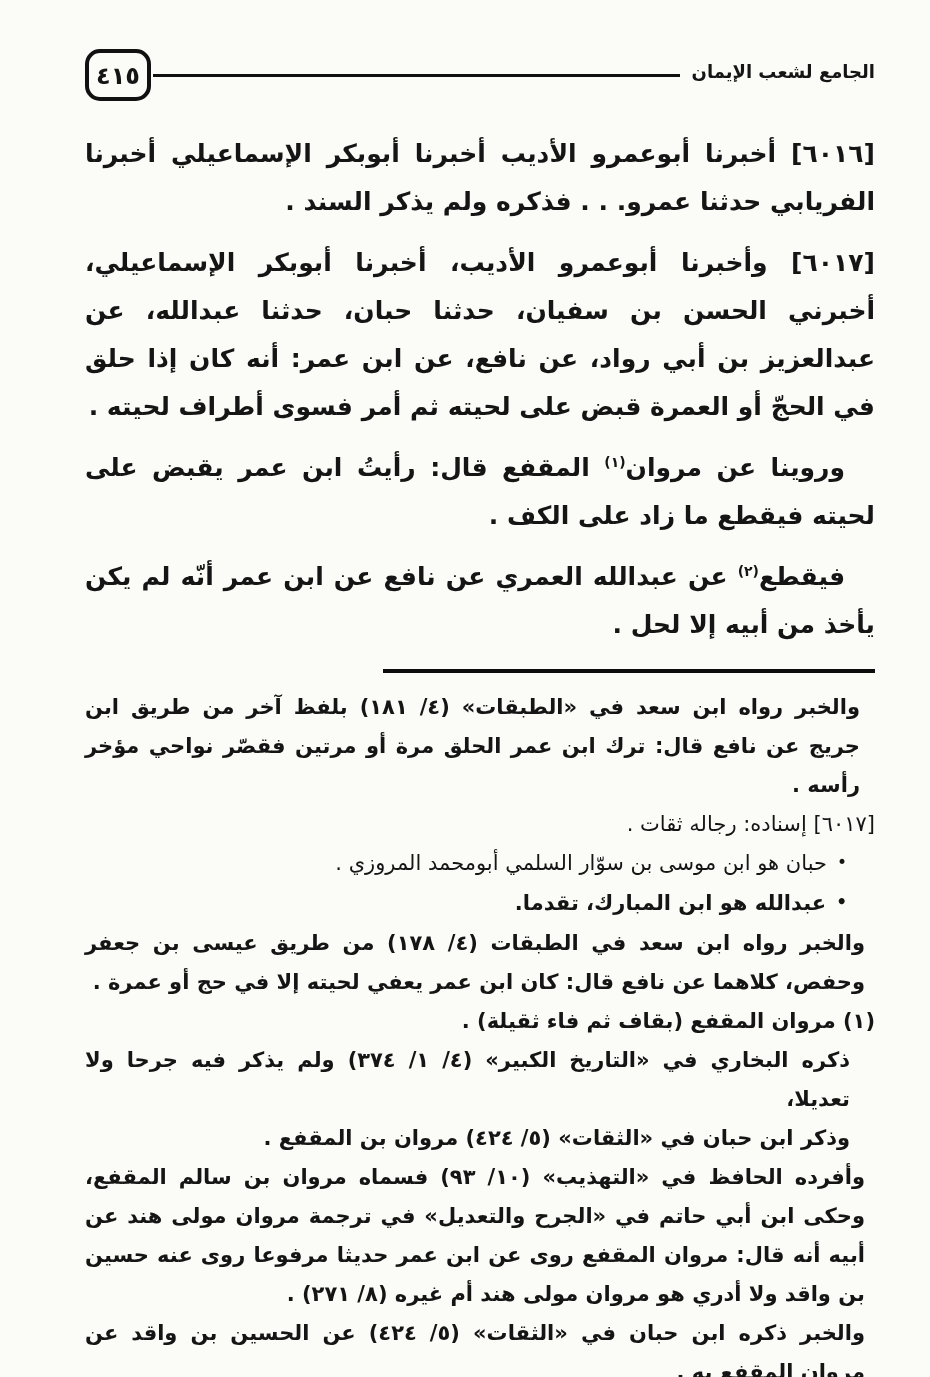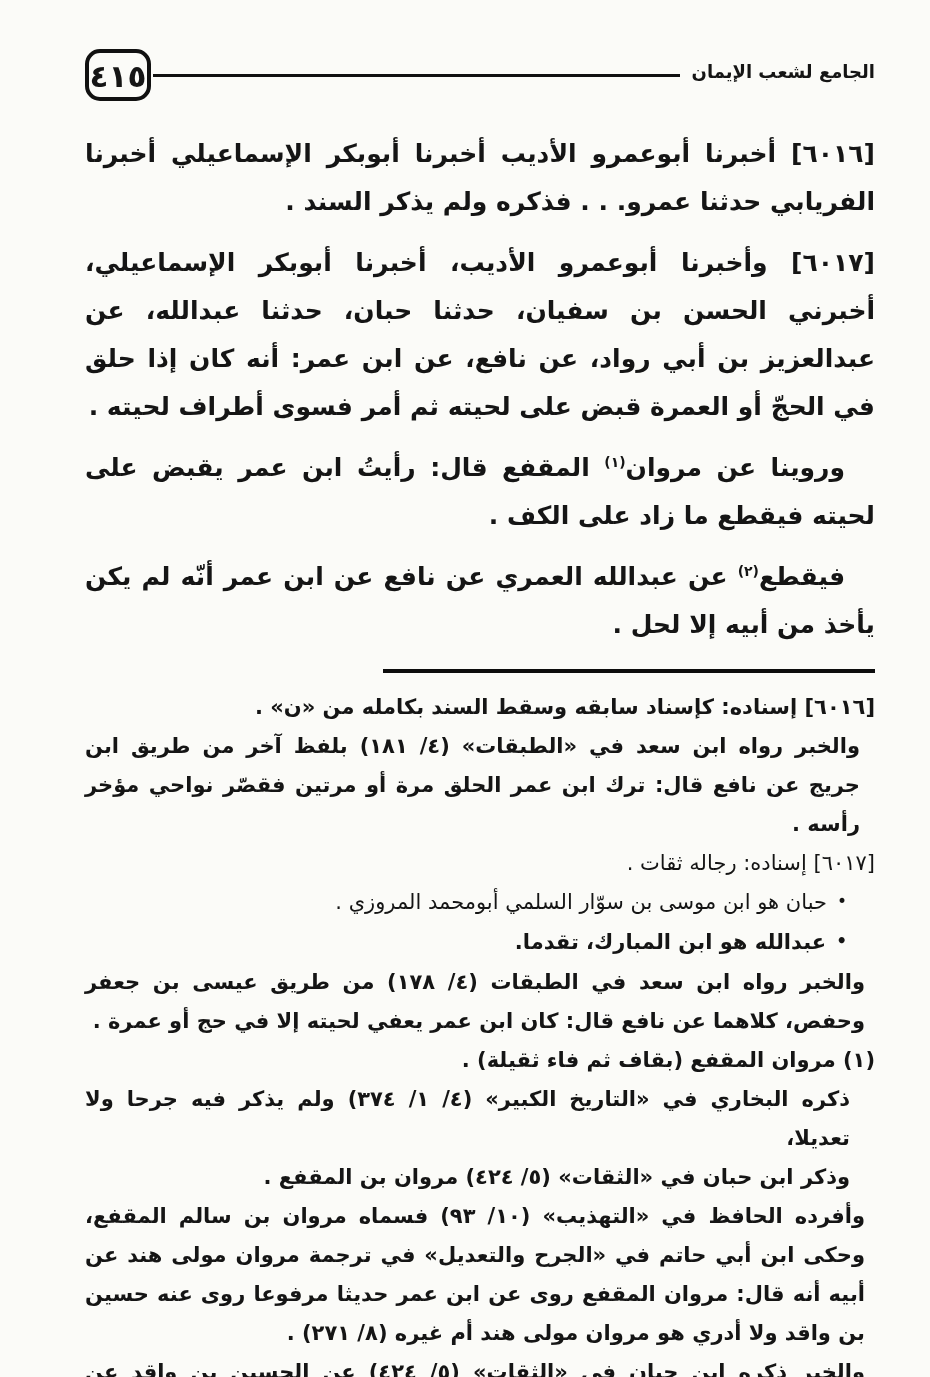--- a/index.html
+++ b/index.html
@@ -24,21 +24,21 @@
   }
   .page-badge{
     width:58px;height:44px;
     border:4px solid #111;
     border-radius:15px;
     display:flex;align-items:center;justify-content:center;
     flex:0 0 auto;
     background:#fbfbf8;
   }
   .page-badge span{
-    font-size:31px;font-weight:bold;line-height:1;
+    font-size:24px;font-weight:bold;line-height:1;
     transform:translateY(1px);
   }
   .hdr-rule{
     flex:1 1 auto;
     height:3px;
     background:#111;
     margin:0 12px 0 2px;
   }
   .hdr-title{
     flex:0 0 auto;
@@ -103,21 +103,20 @@
   <div class="main-block">
       <p class="para" dir="rtl" style="text-indent: 0px;"><span>[٦٠١٦] أخبرنا أبوعمرو الأديب أخبرنا أبوبكر الإسماعيلي أخبرنا الفريابي حدثنا عمرو. . . فذكره ولم يذكر السند .</span></p>
       <p class="para" dir="rtl" style="text-indent: 0px;"><span>[٦٠١٧] وأخبرنا أبوعمرو الأديب، أخبرنا أبوبكر الإسماعيلي، أخبرني الحسن بن سفيان، حدثنا حبان، حدثنا عبدالله، عن عبدالعزيز بن أبي رواد، عن نافع، عن ابن عمر: أنه كان إذا حلق في الحجّ أو العمرة قبض على لحيته ثم أمر فسوى أطراف لحيته .</span></p>
       <p class="para" dir="rtl" style="text-indent: 30px;"><span>وروينا عن مروان</span><sup>(١)</sup><span> المقفع قال: رأيتُ ابن عمر يقبض على لحيته فيقطع ما زاد على الكف .</span></p>
       <p class="para" dir="rtl" style="text-indent: 30px;"><span>فيقطع</span><sup>(٢)</sup><span> عن عبدالله العمري عن نافع عن ابن عمر أنّه لم يكن يأخذ من أبيه إلا لحل .</span></p>
     </div>
 
   <div class="fn-rule"></div>
 
   <div class="fn-block">
-      <p class="fnote" dir="rtl" style="padding-right: 0px; font-weight: 800;"><span>[٦٠١٦] إسناده: كإسناد سابقه وسقط السند بكامله من «ن» .</span></p>
       <p class="fnote" dir="rtl" style="padding-right: 15px; font-weight: 700;"><span>والخبر رواه ابن سعد في «الطبقات» (٤/ ١٨١) بلفظ آخر من طريق ابن جريج عن نافع قال: ترك ابن عمر الحلق مرة أو مرتين فقصّر نواحي مؤخر رأسه .</span></p>
       <p class="fnote" dir="rtl" style="padding-right: 0px; font-weight: 400;"><span>[٦٠١٧] إسناده: رجاله ثقات .</span></p>
       <p class="fnote" dir="rtl" style="padding-right: 28px; font-weight: 400;"><span class="bullet">•</span><span>حبان هو ابن موسى بن سوّار السلمي أبومحمد المروزي .</span></p>
       <p class="fnote" dir="rtl" style="padding-right: 28px; font-weight: 700;"><span class="bullet">•</span><span>عبدالله هو ابن المبارك، تقدما.</span></p>
       <p class="fnote" dir="rtl" style="padding-right: 10px; font-weight: 700;"><span>والخبر رواه ابن سعد في الطبقات (٤/ ١٧٨) من طريق عيسى بن جعفر وحفص، كلاهما عن نافع قال: كان ابن عمر يعفي لحيته إلا في حج أو عمرة .</span></p>
       <p class="fnote" dir="rtl" style="padding-right: 0px; font-weight: 700;"><span>(١) مروان المقفع (بقاف ثم فاء ثقيلة) .</span></p>
       <p class="fnote" dir="rtl" style="padding-right: 25px; font-weight: 700;"><span>ذكره البخاري في «التاريخ الكبير» (٤/ ١/ ٣٧٤) ولم يذكر فيه جرحا ولا تعديلا،</span></p>
       <p class="fnote" dir="rtl" style="padding-right: 25px; font-weight: 700;"><span>وذكر ابن حبان في «الثقات» (٥/ ٤٢٤) مروان بن المقفع .</span></p>
       <p class="fnote" dir="rtl" style="padding-right: 10px; font-weight: 700;"><span>وأفرده الحافظ في «التهذيب» (١٠/ ٩٣) فسماه مروان بن سالم المقفع، وحكى ابن أبي حاتم في «الجرح والتعديل» في ترجمة مروان مولى هند عن أبيه أنه قال: مروان المقفع روى عن ابن عمر حديثا مرفوعا روى عنه حسين بن واقد ولا أدري هو مروان مولى هند أم غيره (٨/ ٢٧١) .</span></p>
       <p class="fnote" dir="rtl" style="padding-right: 10px; font-weight: 700;"><span>والخبر ذكره ابن حبان في «الثقات» (٥/ ٤٢٤) عن الحسين بن واقد عن مروان المقفع به .</span></p>

